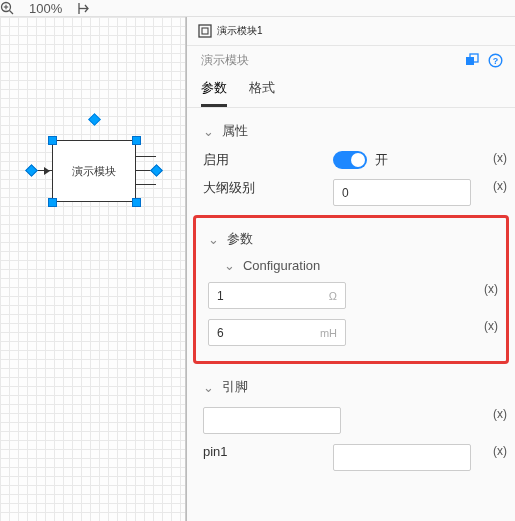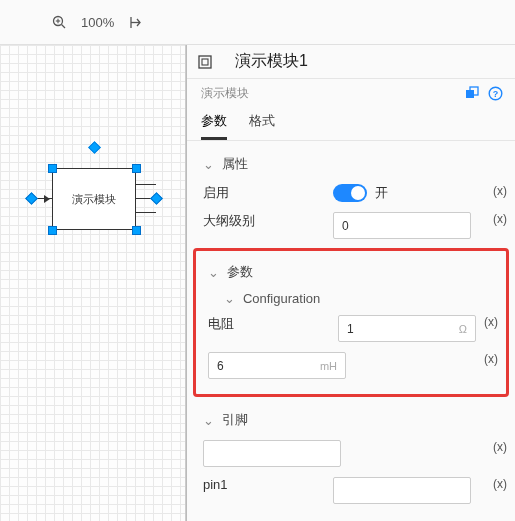--- a/index.html
+++ b/index.html
@@ -1,17 +1,17 @@
 <!DOCTYPE html>
 <html><head>
 <meta charset="utf-8">
 <style>
   * { box-sizing: border-box; margin: 0; padding: 0; font-family: -apple-system, "Segoe UI", "Microsoft YaHei", sans-serif; }
   body { width: 515px; height: 521px; background: #f0f0f0; overflow: hidden; display: flex; flex-direction: column; }
-  .topbar { height: 45px; background: #fafafa; border-bottom: 1px solid #e0e0e0; display: flex; align-items: center; padding-left: 52px; color: #555; font-size: 13px; }
+  .topbar { height: 17px; background: #fafafa; border-bottom: 1px solid #e0e0e0; display: flex; align-items: center; color: #555; font-size: 13px; }
   .topbar .tb-item { margin-right: 14px; display: flex; align-items: center; }
   .main { flex: 1; display: flex; height: calc(521px - 31px); }
   .canvas-pane { width: 186px; background-image: linear-gradient(#e8e8e8 1px, transparent 1px), linear-gradient(90deg, #e8e8e8 1px, transparent 1px); background-size: 9px 9px; background-color: #fdfdfd; position: relative; border-right: 1px solid #ccc; }
   .module-box { position: absolute; left: 32px; top: 113px; width: 124px; height: 82px; }
   .module-rect { position: absolute; left: 20px; top: 10px; width: 84px; height: 62px; border: 1px solid #333; background: #fff; display: flex; align-items: center; justify-content: center; font-size: 11px; color: #333; }
   .handle { position: absolute; width: 9px; height: 9px; background: #00a0ff; border: 1px solid #0070cc; }
   .handle.diamond { transform: rotate(45deg); }
   .h-tl { left: 16px; top: 6px; }
   .h-tr { left: 100px; top: 6px; }
   .h-bl { left: 16px; top: 68px; }
@@ -20,21 +20,21 @@
   .h-mr { left: 120px; top: 36px; }
   .h-tm { left: 58px; top: -15px; border-color:#0080e0; }
   .pin-line { position: absolute; height: 1px; background: #333; width: 20px; }
   .pin-left { left: 0px; top: 40px; width: 20px; }
   .pin-left::before { content:""; position:absolute; left:12px; top:-3px; border-left:6px solid #333; border-top:4px solid transparent; border-bottom:4px solid transparent;}
   .pin-r1 { left: 104px; top: 26px; }
   .pin-r2 { left: 104px; top: 40px; }
   .pin-r3 { left: 104px; top: 54px; }
   .props { flex: 1; background: #fafafa; border-left: 1px solid #bbb; display: flex; flex-direction: column; font-size: 13px; color: #333; }
   .props-header { display:flex; align-items:center; padding: 6px 10px; border-bottom: 1px solid #e5e5e5; }
-  .props-header .title { font-size: 16px; margin-left:22px; color:#222;}
+  .props-header .title { font-size: 10px; margin-left:4px; color:#222;}
   .props-sub { display:flex; justify-content:space-between; align-items:center; padding: 6px 12px 4px 14px; color:#888; font-size:12px; }
   .sub-icons { display:flex; gap:8px; align-items:center; }
   .tabs { display:flex; padding: 6px 10px 0 14px; gap: 22px; font-size: 13px; border-bottom:1px solid #e5e5e5;}
   .tab { padding-bottom: 7px; color:#404040; cursor:pointer; }
   .tab.active { color:#000; border-bottom: 3px solid #333; font-weight:500;}
   .section-body { overflow-y:auto; flex:1; padding: 6px 0 0 0;}
   .sect-title { display:flex; align-items:center; padding: 8px 0 6px 16px; color:#444; font-size:13px;}
   .sect-title .chev { margin-right:8px; color:#888; }
   .row { display:flex; align-items:flex-start; padding: 5px 8px 5px 16px; }
   .row-label { width: 130px; color:#333; font-size:13px; }
@@ -154,21 +154,20 @@
       <div class="red-box">
         <div class="sect-title">
           <span class="chev icon">⌄</span>
           <span>参数</span>
         </div>
         <div class="sub-sect">
           <span class="chev icon" style="margin-right:8px;color:#888;">⌄</span>
           <span>Configuration</span>
         </div>
         <div class="row">
-          <div class="row-label">电阻</div>
           <div class="row-ctrl">
             <div class="input">
               <span>1</span>
               <span class="unit">Ω</span>
             </div>
           </div>
           <span class="xbtn">(x)</span>
         </div>
         <div class="row">
           <div class="row-ctrl">

